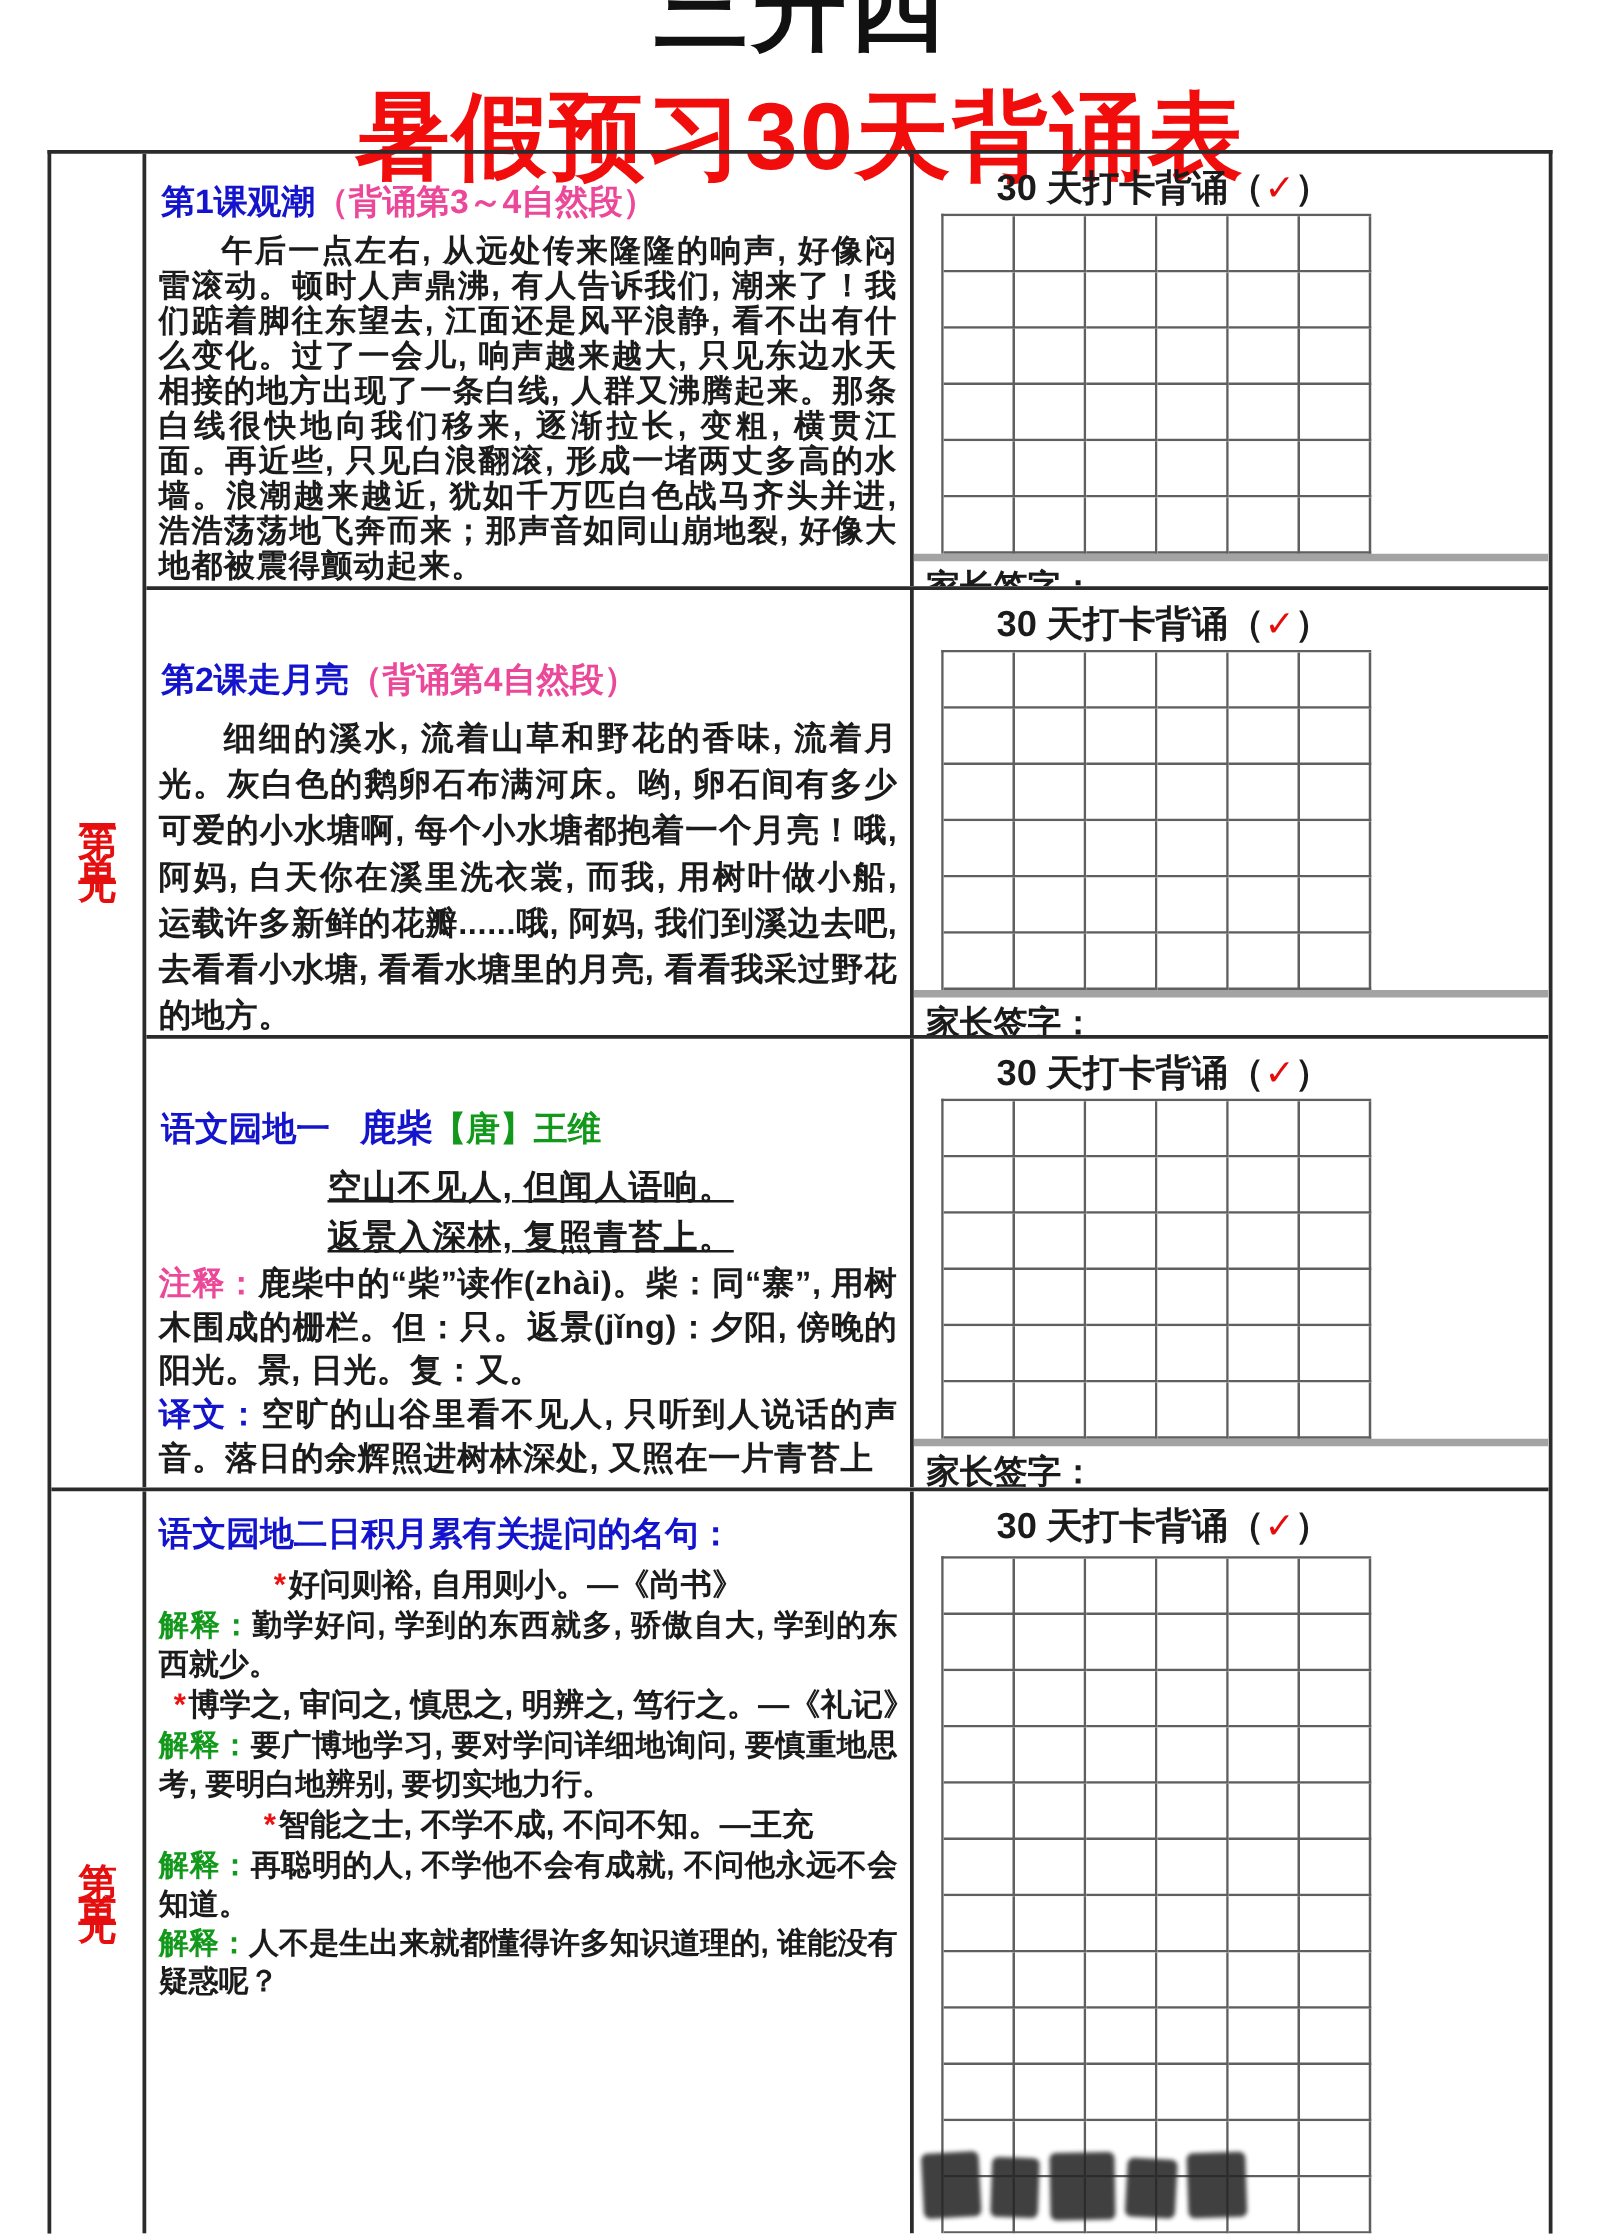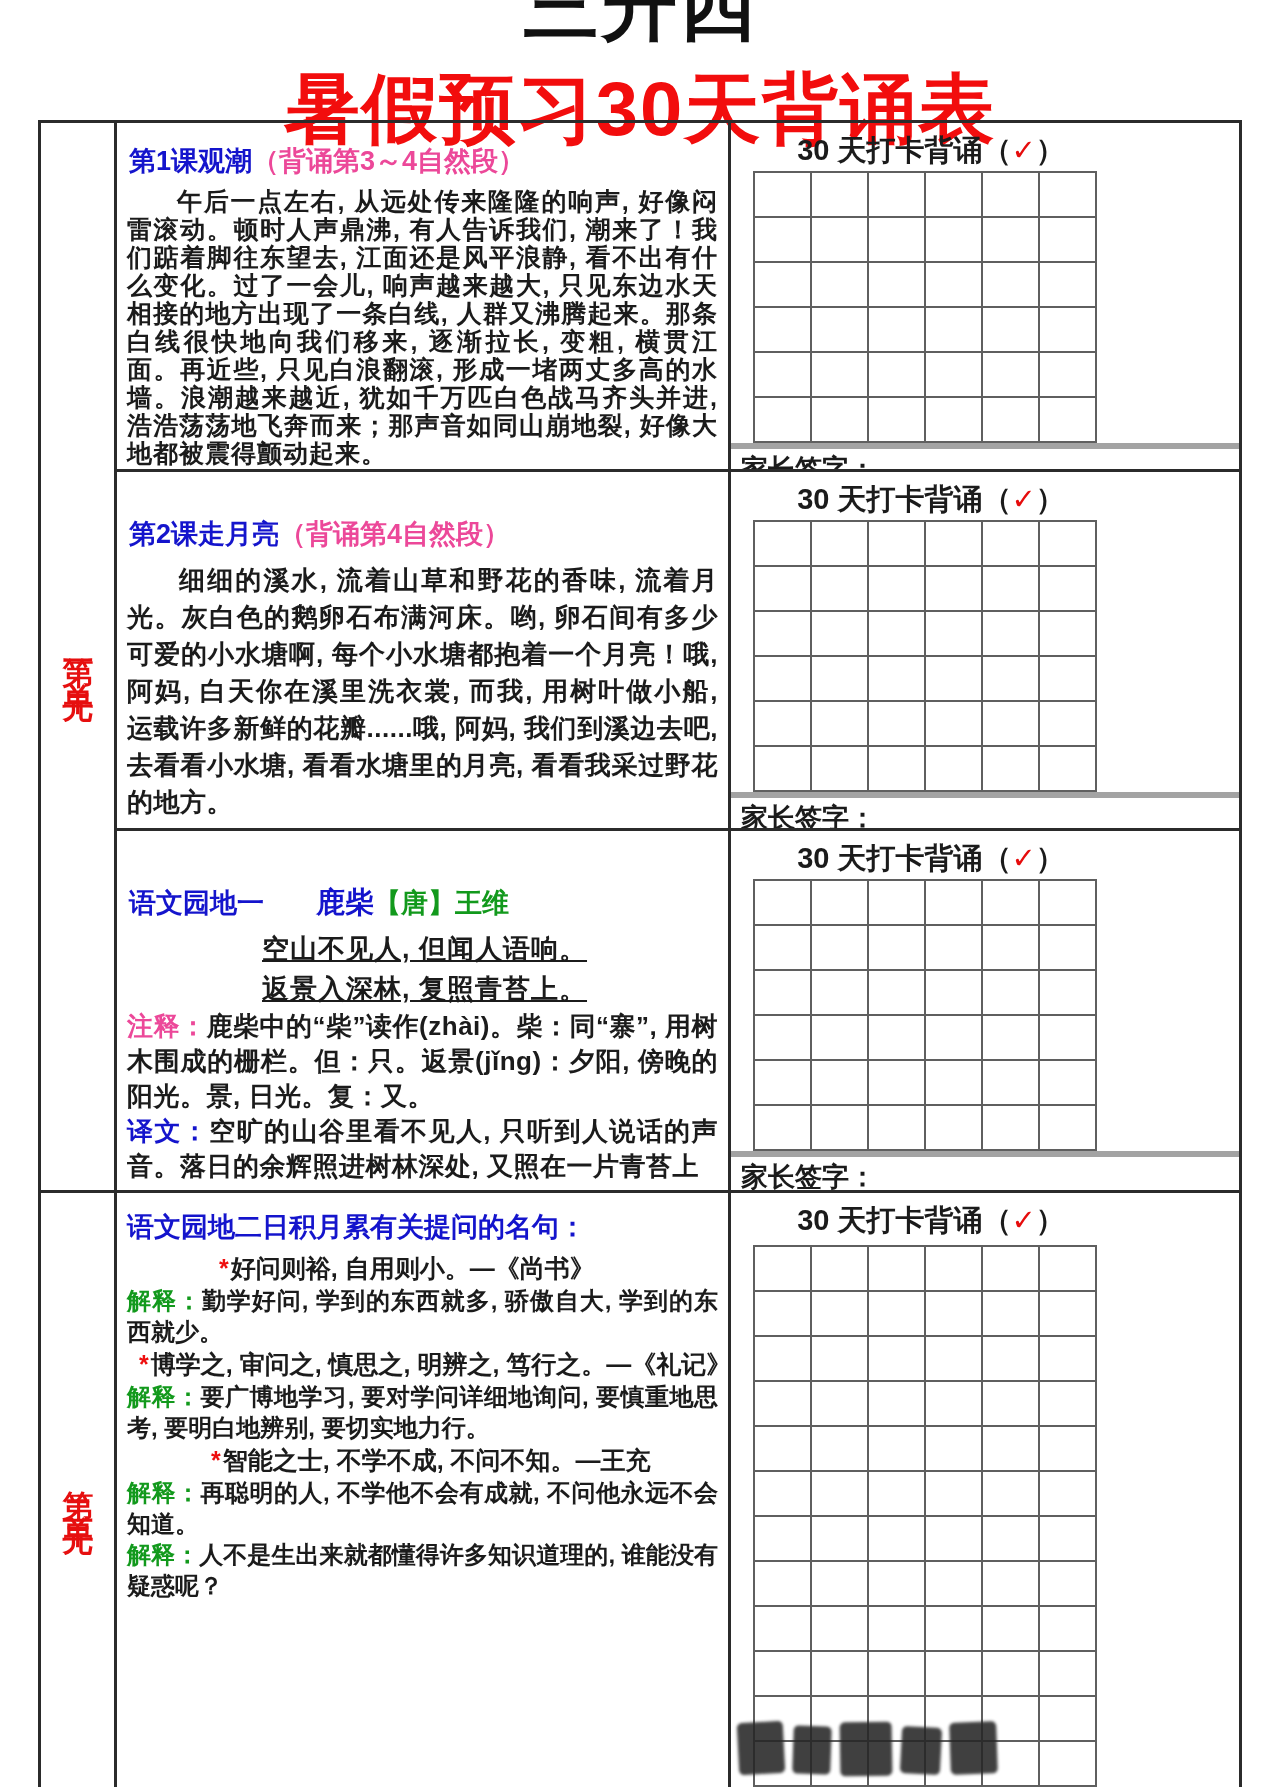--- a/index.html
+++ b/index.html
@@ -38,26 +38,26 @@
   .blue  { color:#1414cc; font-weight:bold; }
   .redtx { color:#ec4899; font-weight:bold; }
   .greentx { color:#12991c; font-weight:bold; }
   .startx { color:#ee0f0f; font-weight:bold; margin-right:2px; }
 
   .sec-head { font-size:27px; font-weight:bold; white-space:nowrap; }
   .c1 .sec-head { margin:12px 0 8px 2px; }
   .c1 .body { font-size:25px; line-height:28px; font-weight:600; letter-spacing:1px;
     text-indent:2em; text-align:justify; }
 
-  .c2 .sec-head { margin:36px 0 10px 2px; }
+  .c2 .sec-head { margin:46px 0 10px 2px; }
   .c2 .body { font-size:26px; line-height:37px; font-weight:600; letter-spacing:0.5px;
     text-indent:2em; text-align:justify; }
 
   .c3 .g1head { margin:44px 0 6px 2px; }
-  .poem-title { font-size:29px; margin-left:52px; }
+  .poem-title { font-size:29px; margin-left:24px; }
   .poem-line { font-size:27px; font-weight:600; line-height:40px; padding-left:135px;
     letter-spacing:1px;text-decoration:underline; }
   .note { font-size:26px; line-height:35px; font-weight:600; letter-spacing:0.5px;
     text-align:justify; }
 
   .c4 .sec-head { margin:8px 0 6px 0; font-size:27px; }
   .quote { font-size:25px; font-weight:bold; line-height:34px; white-space:nowrap; }
   .quote.q1 { padding-left:92px; }
   .quote.q2 { padding-left:12px; }
   .quote.q3 { padding-left:84px; }

